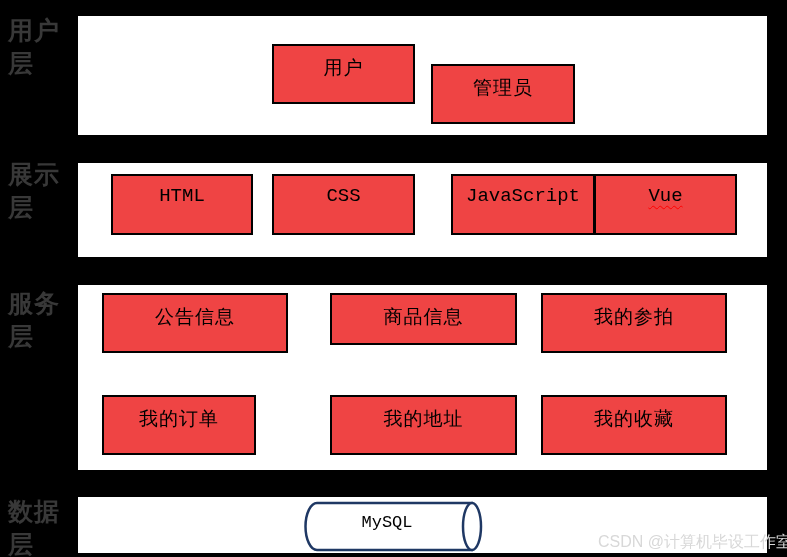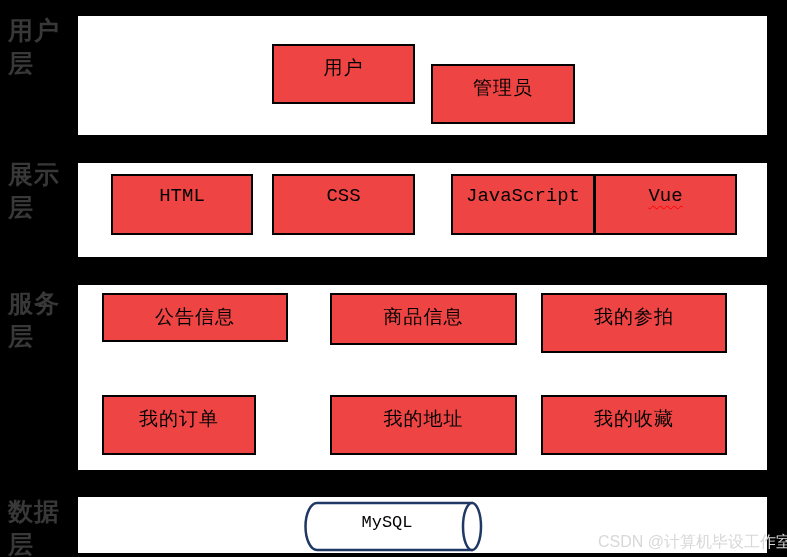--- a/index.html
+++ b/index.html
@@ -58,21 +58,21 @@
   }
   
   #box-yonghu    { left: 272px; top: 44px;  width: 143px; height: 60px; }
   #box-guanliyuan{ left: 431px; top: 44px;  width: 144px; height: 60px; margin-top: 20px; }
   
   #box-html      { left: 111px; top: 174px; width: 142px; height: 61px; }
   #box-css       { left: 272px; top: 174px; width: 143px; height: 61px; }
   #box-js        { left: 431px; top: 174px; width: 144px; height: 61px; margin-left: 20px; }
   #box-vue       { left: 594px; top: 174px; width: 143px; height: 61px; }
   
-  #box-gonggao   { left: 102px; top: 293px; width: 186px; height: 49px; }
+  #box-gonggao   { left: 102px; top: 293px; width: 186px; height: 60px; }
   #box-shangpin  { left: 330px; top: 293px; width: 187px; height: 52px; }
   #box-canpai    { left: 541px; top: 293px; width: 186px; height: 60px; }
   
   #box-dingdan   { left: 102px; top: 395px; width: 154px; height: 60px; }
   #box-dizhi     { left: 330px; top: 395px; width: 187px; height: 60px; }
   #box-shoucang  { left: 541px; top: 395px; width: 186px; height: 60px; }
 
   
   .squiggle span {
     text-decoration: underline;

